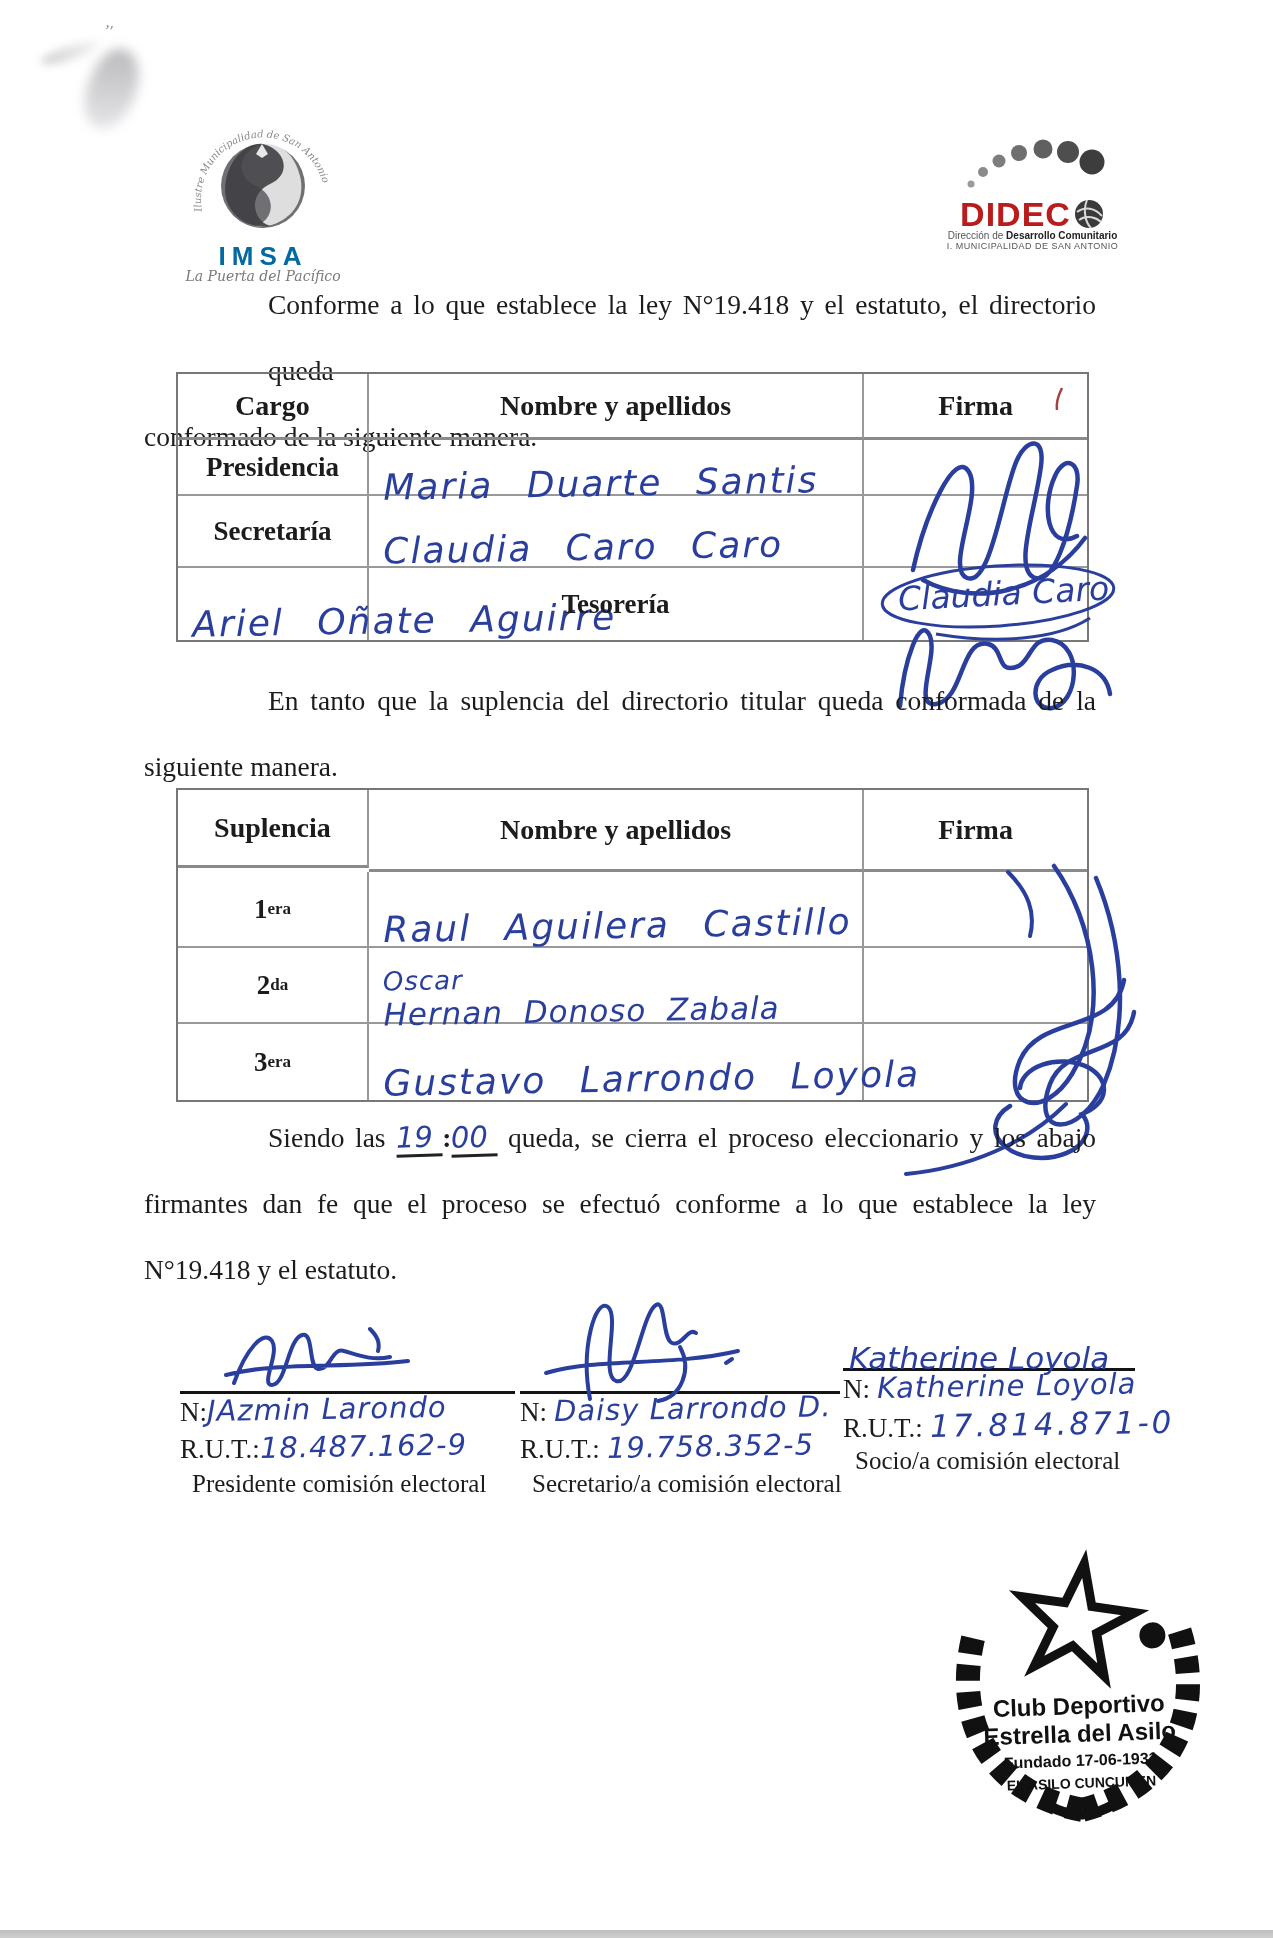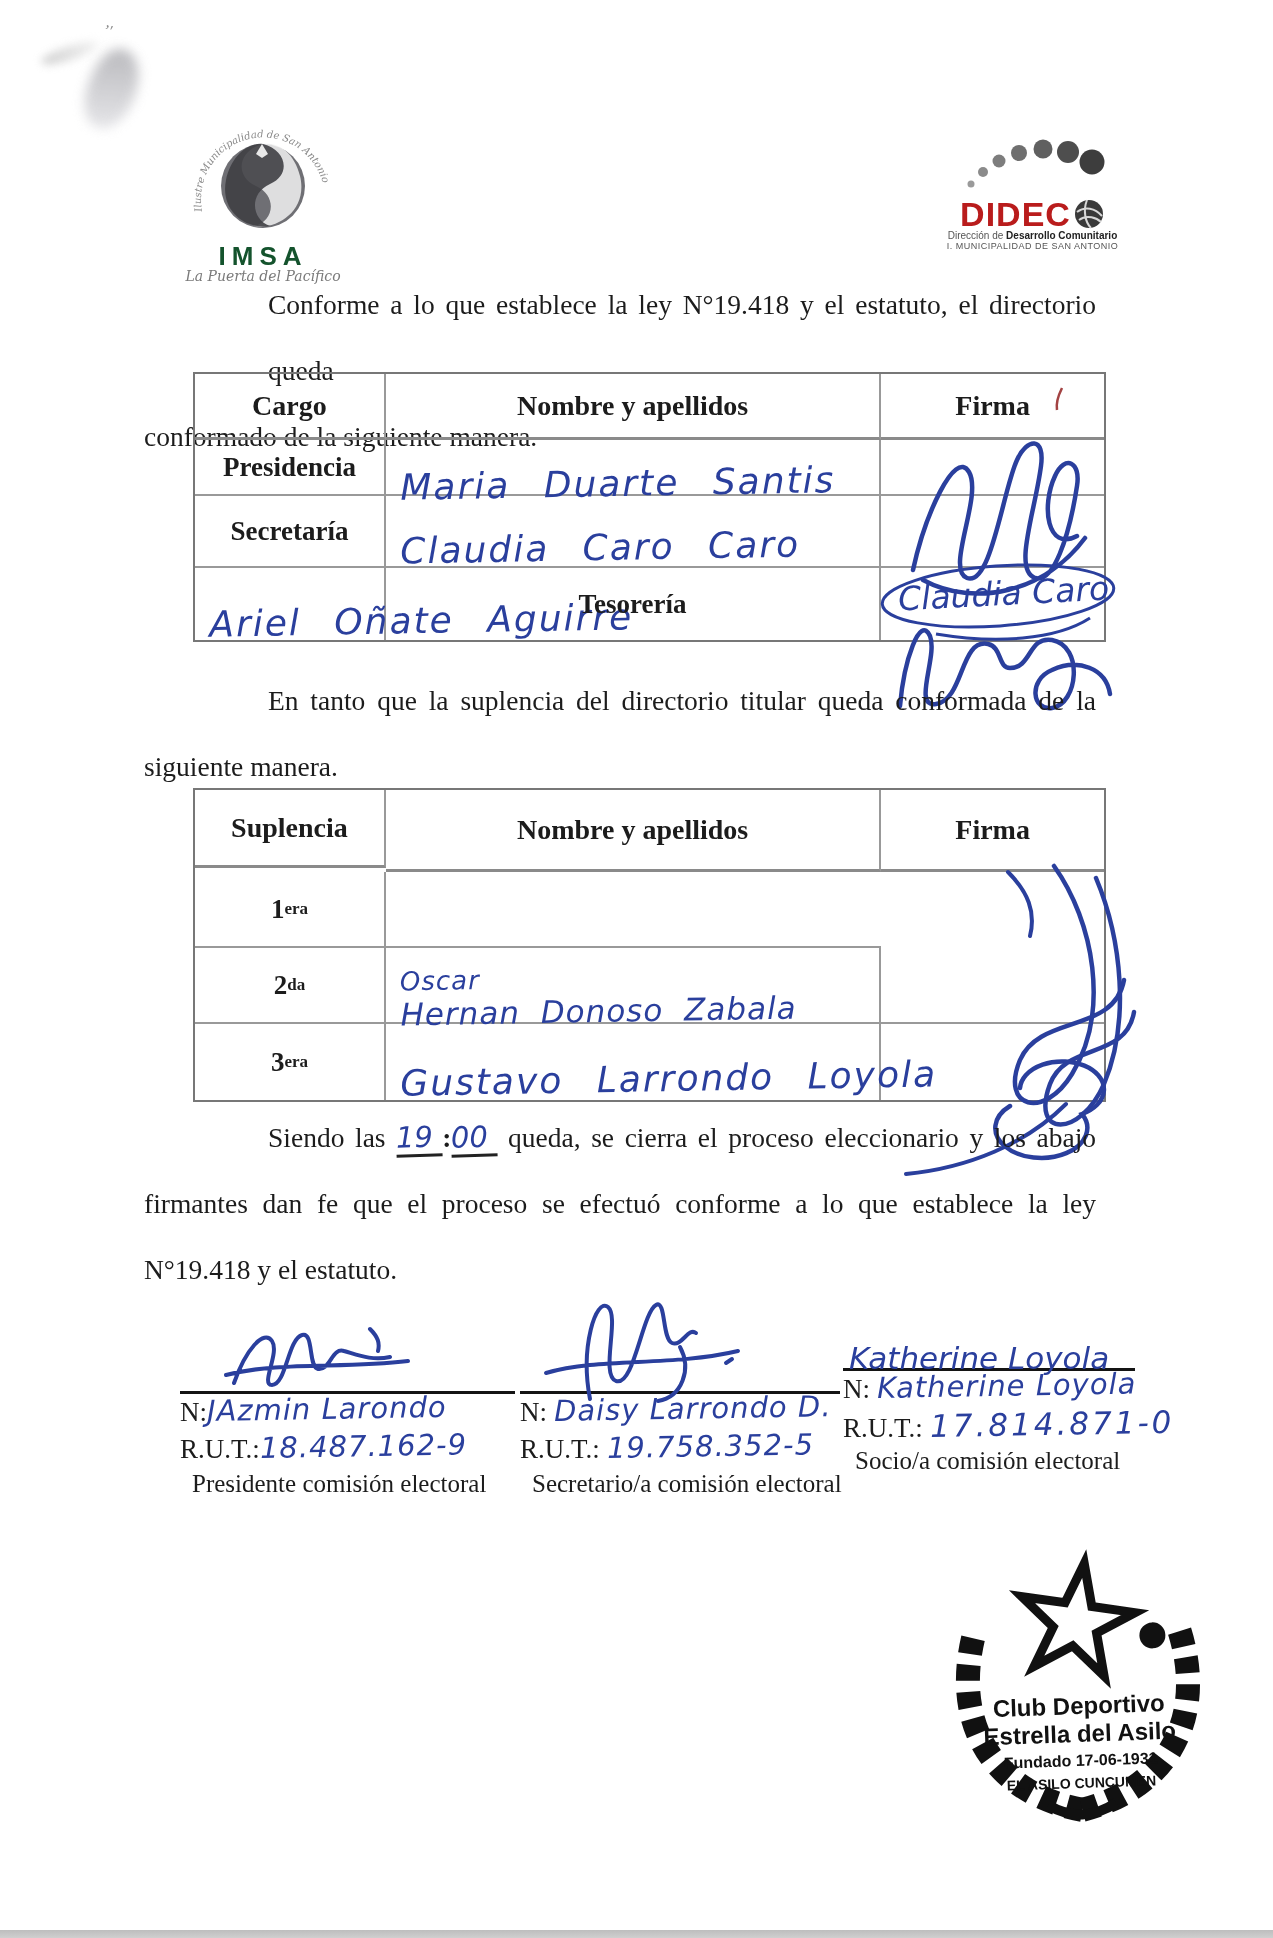--- a/index.html
+++ b/index.html
@@ -4,37 +4,37 @@
 <style>
   html,body{margin:0;padding:0;background:#e8e8e8;}
   .page{position:relative;width:1273px;height:1938px;background:#ffffff;overflow:hidden;
         font-family:"Liberation Serif",serif;color:#1c1c1c;}
   .abs{position:absolute;}
   .serif{font-family:"Liberation Serif",serif;color:#1c1c1c;}
   .hand{font-family:"DejaVu Sans",sans-serif;font-style:italic;color:#2a3f9d;}
   
   .imsa{left:168px;top:110px;width:190px;text-align:center;}
   .imsa-acronym{font-family:"Liberation Sans",sans-serif;font-weight:bold;font-size:26px;
-        letter-spacing:6px;color:#14532d;line-height:24px;}
+        letter-spacing:6px;color:#0369a1;line-height:24px;}
   .imsa-slogan{font-family:"DejaVu Serif",serif;font-style:italic;font-size:14px;color:#7a7a7a;}
   .dideco{left:925px;top:132px;width:215px;text-align:center;}
   .dideco-word{font-family:"Liberation Sans",sans-serif;font-weight:bold;font-size:34px;
         color:#b91c1c;letter-spacing:1px;line-height:30px;display:flex;align-items:center;justify-content:center;gap:2px;}
   .dideco-sub1{font-family:"Liberation Sans",sans-serif;font-size:10px;color:#555;}
   .dideco-sub1 b{color:#222;}
   .dideco-sub2{font-family:"Liberation Sans",sans-serif;font-size:9px;color:#555;letter-spacing:.5px;}
   
   .para{left:144px;width:952px;font-size:27.5px;line-height:66px;}
   .jline{text-align:justify;text-align-last:justify;white-space:normal;}
   .indent{padding-left:124px;}
   .blank{display:inline-block;min-width:46px;text-align:center;border-bottom:3px solid #222;
          font-family:"DejaVu Sans",sans-serif;font-style:italic;color:#2a3f9d;font-size:29px;
          line-height:34px;transform:rotate(-2deg);}
   
-  .doc-table{left:193px;width:913px;border:2px solid #777;box-sizing:border-box;background:transparent;}
+  .doc-table{left:176px;width:913px;border:2px solid #777;box-sizing:border-box;background:transparent;}
   .t-row{display:grid;grid-template-columns:21% 54.5% 24.5%;}
   .t-cell{border-right:2px solid #999;border-bottom:2px solid #999;box-sizing:border-box;
           display:flex;align-items:center;justify-content:center;position:relative;}
   .t-cell:last-child{border-right:none;}
   .t-row:last-child .t-cell{border-bottom:none;}
   .t-head .t-cell{font-weight:bold;font-size:28px;border-bottom:3px solid #8a8a8a;}
   .cargo-cell{font-size:27px;font-weight:600;}
   .nombre-cell{justify-content:flex-start;padding-left:14px;overflow:visible;}
   .hand-name{font-size:36px;letter-spacing:2px;word-spacing:20px;white-space:nowrap;
              transform:rotate(-1deg) translateY(16px);}
@@ -167,20 +167,23 @@
     <div class="t-row t-head">
       <div class="t-cell" style="height:78px;">Suplencia</div>
       <div class="t-cell" style="height:82px;">Nombre y apellidos</div>
       <div class="t-cell" style="height:82px;">Firma</div>
     </div>
     <div class="t-row">
       <div class="t-cell cargo-cell" style="height:76px;">
         <span>1</span>
           <span class="sup">era</span>
       </div>
+      <div class="t-cell nombre-cell">
+          <span class="hand hand-name">Raul Aguilera Castillo</span>
+        </div>
       <div class="t-cell"></div>
     </div>
     <div class="t-row">
       <div class="t-cell cargo-cell" style="height:76px;">
         <span>2</span>
           <span class="sup">da</span>
       </div>
       <div class="t-cell nombre-cell">
         <span class="hand hand-name two-line">
           <span style="display:block;font-size:26px;">Oscar</span>

